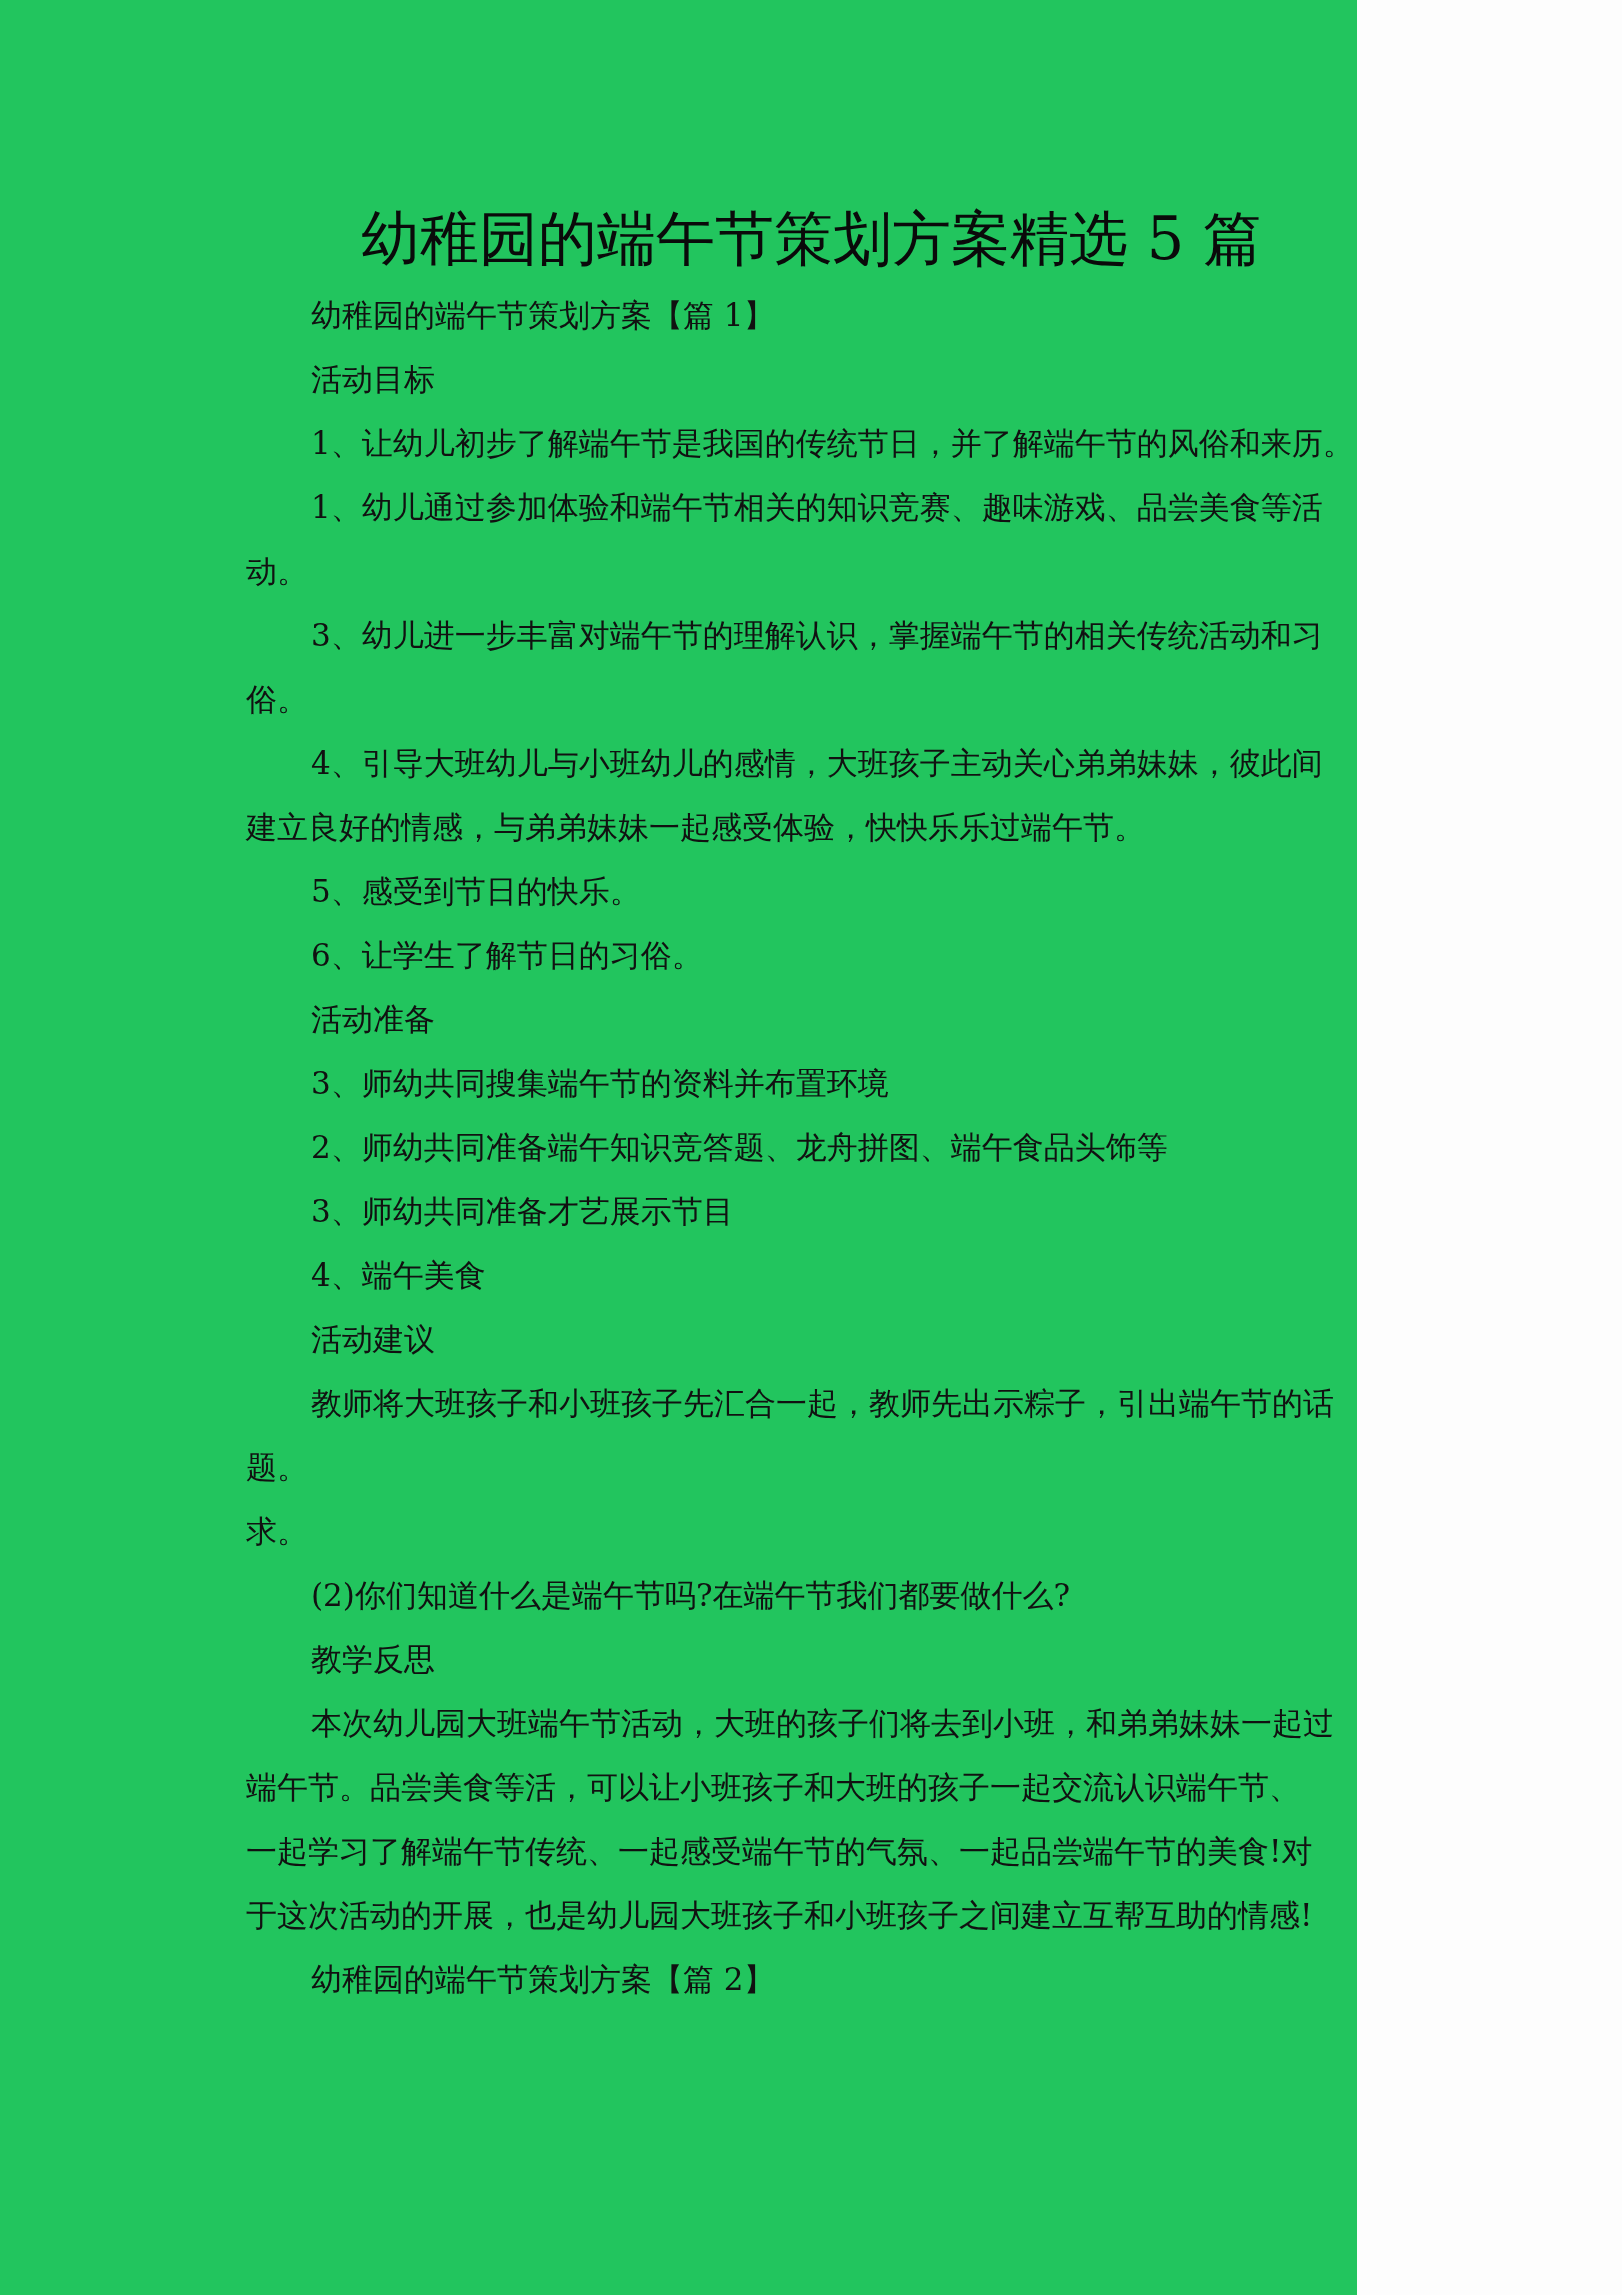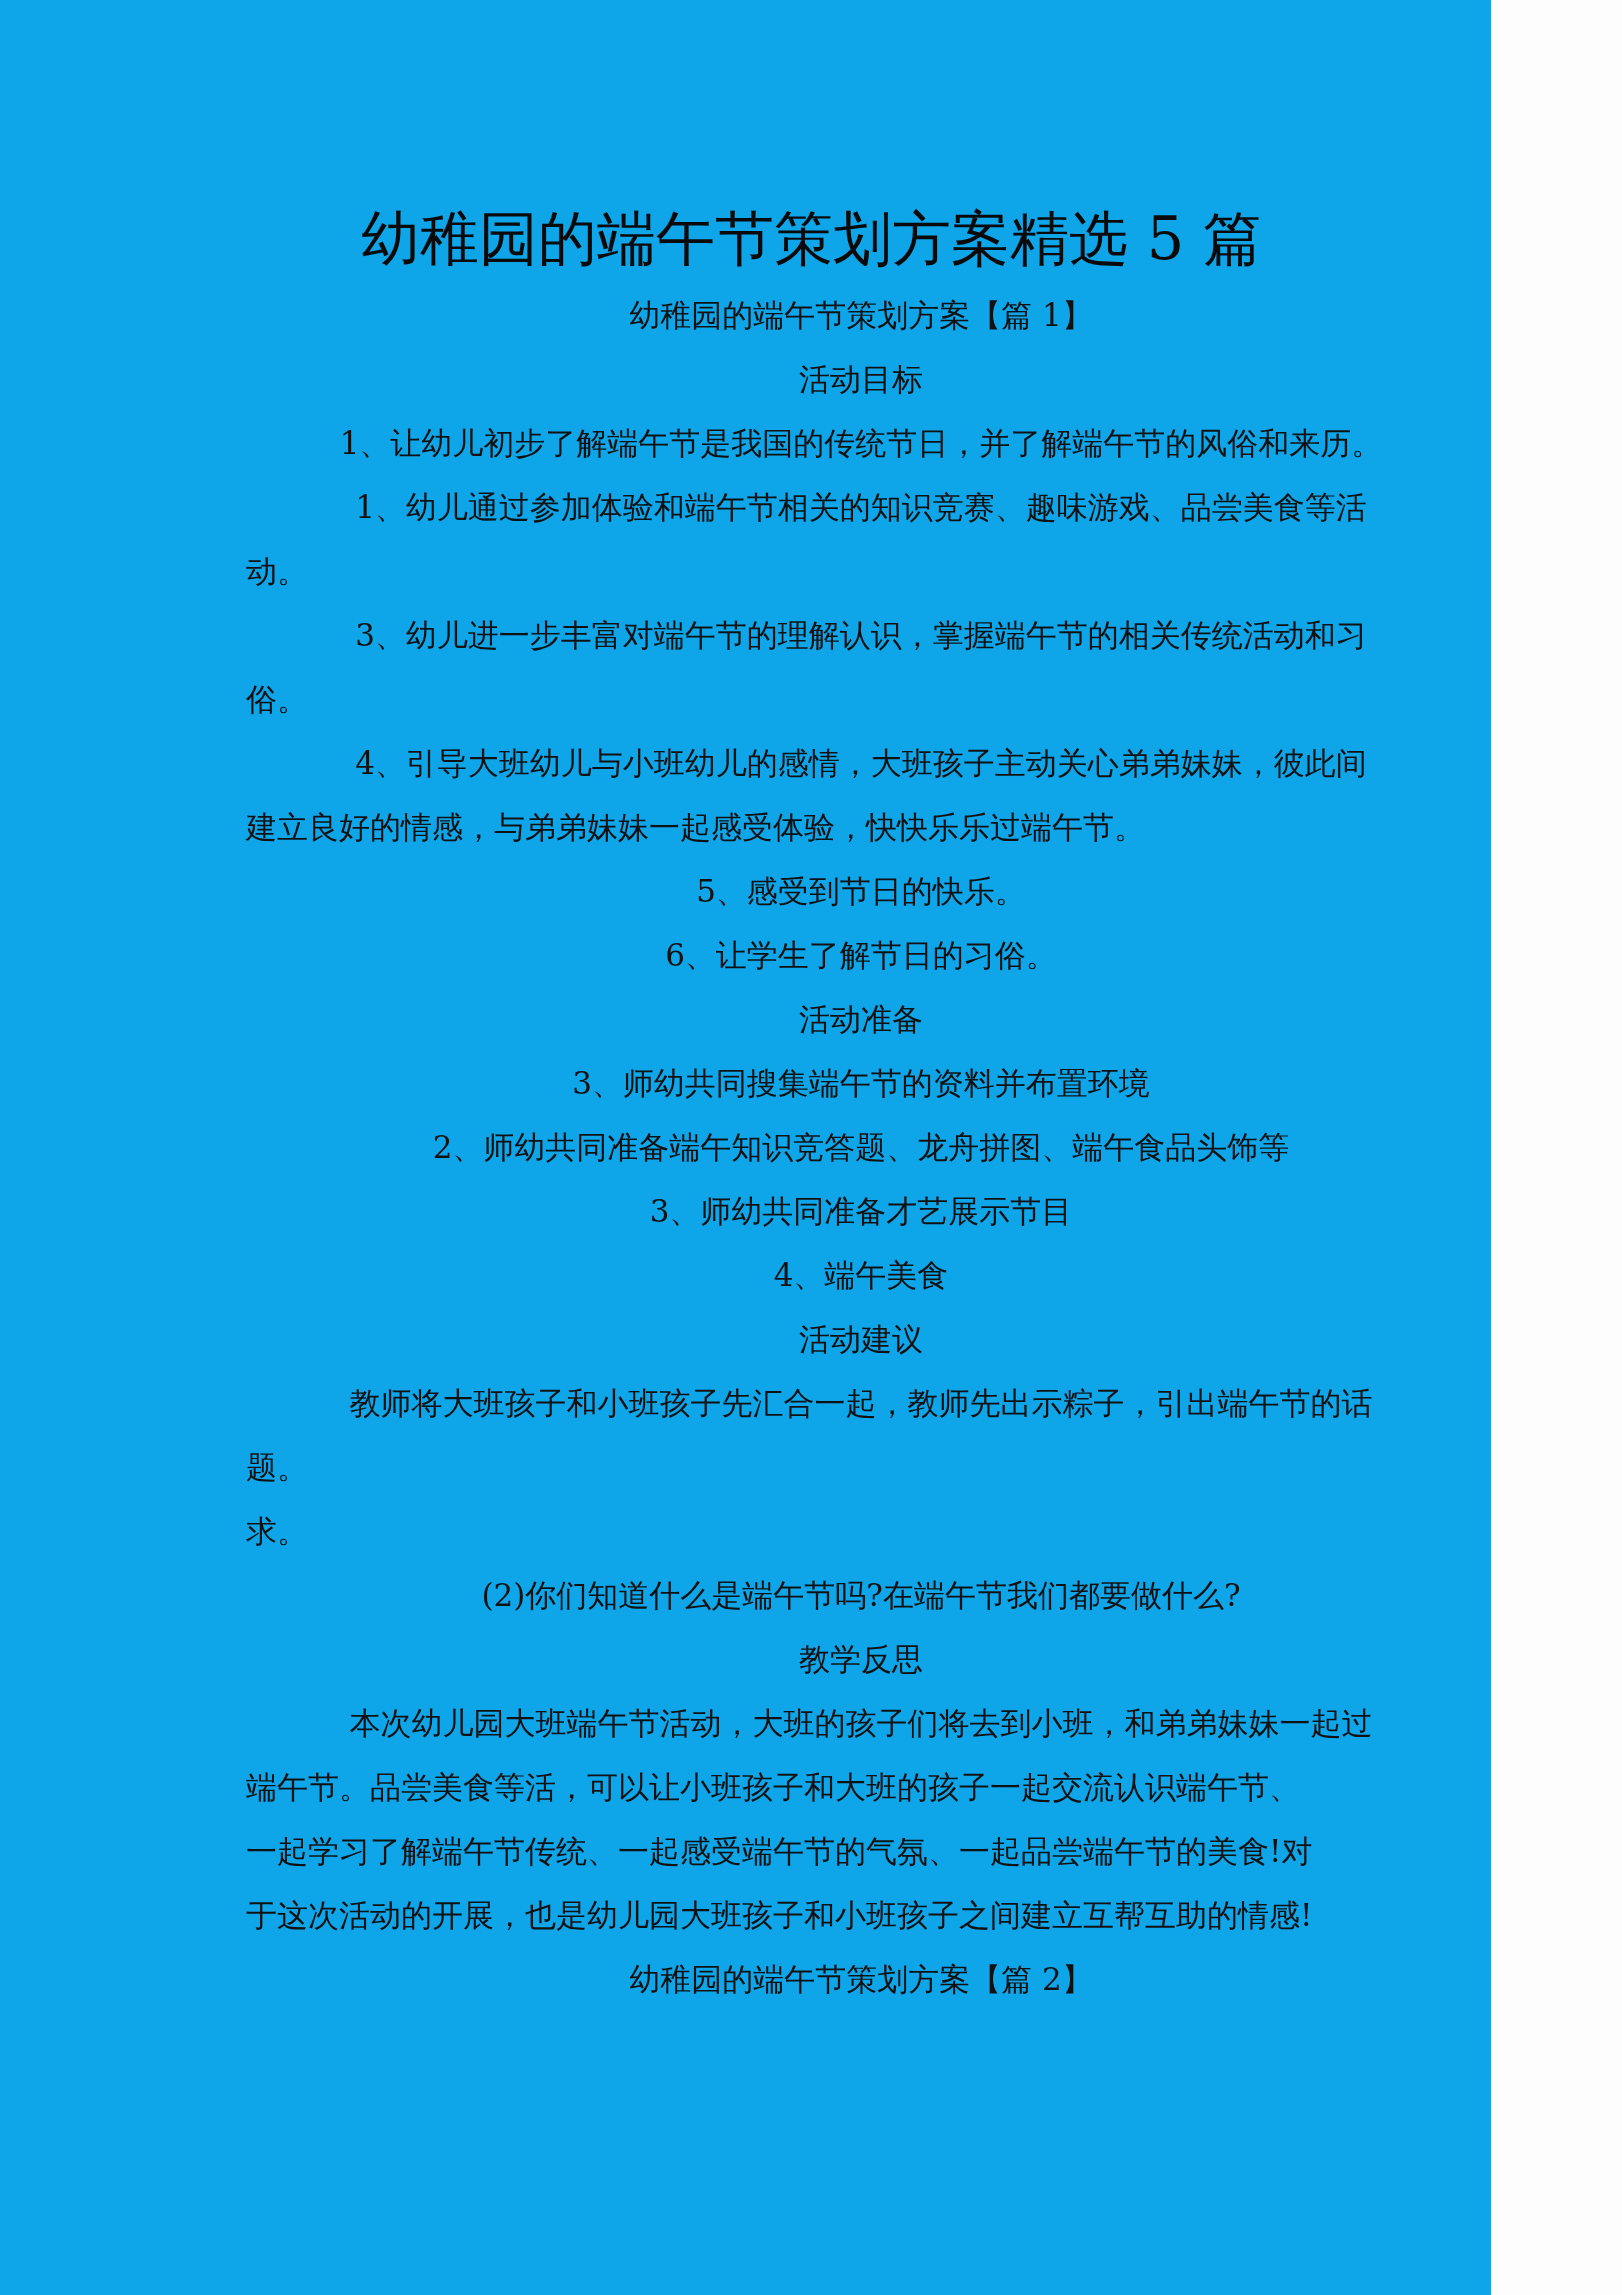--- a/index.html
+++ b/index.html
@@ -12,23 +12,23 @@
       height: 2295px;
       position: relative;
       overflow: hidden;
       color: #111111;
       font-family: "DejaVu Serif", "Liberation Serif", serif;
     }
     .page {
       position: absolute;
       left: 0;
       top: 0;
-      width: 1491px;
+      width: 1357px;
       height: 2295px;
-      background: #0ea5e9;
+      background: #22c55e;
     }
     .doc-title {
       position: absolute;
       left: 0;
       top: 198px;
       width: 1623px;
       text-align: center;
       font-size: 59px;
       line-height: 81px;
       white-space: nowrap;
@@ -45,21 +45,20 @@
       display: block;
       height: 64px;
       line-height: 64px;
       font-size: 31px;
       white-space: nowrap;
       overflow: visible;
       color: #111111;
     }
     .line.indent {
       padding-left: 65px;
-      text-align: center;
     }
   </style>
 </head>
 <body>
 
 <div class="page">
   <div class="doc-title">幼稚园的端午节策划方案精选 5 篇</div>
 
   <div class="body-text">
     <div class="line indent">幼稚园的端午节策划方案【篇 1】</div>

